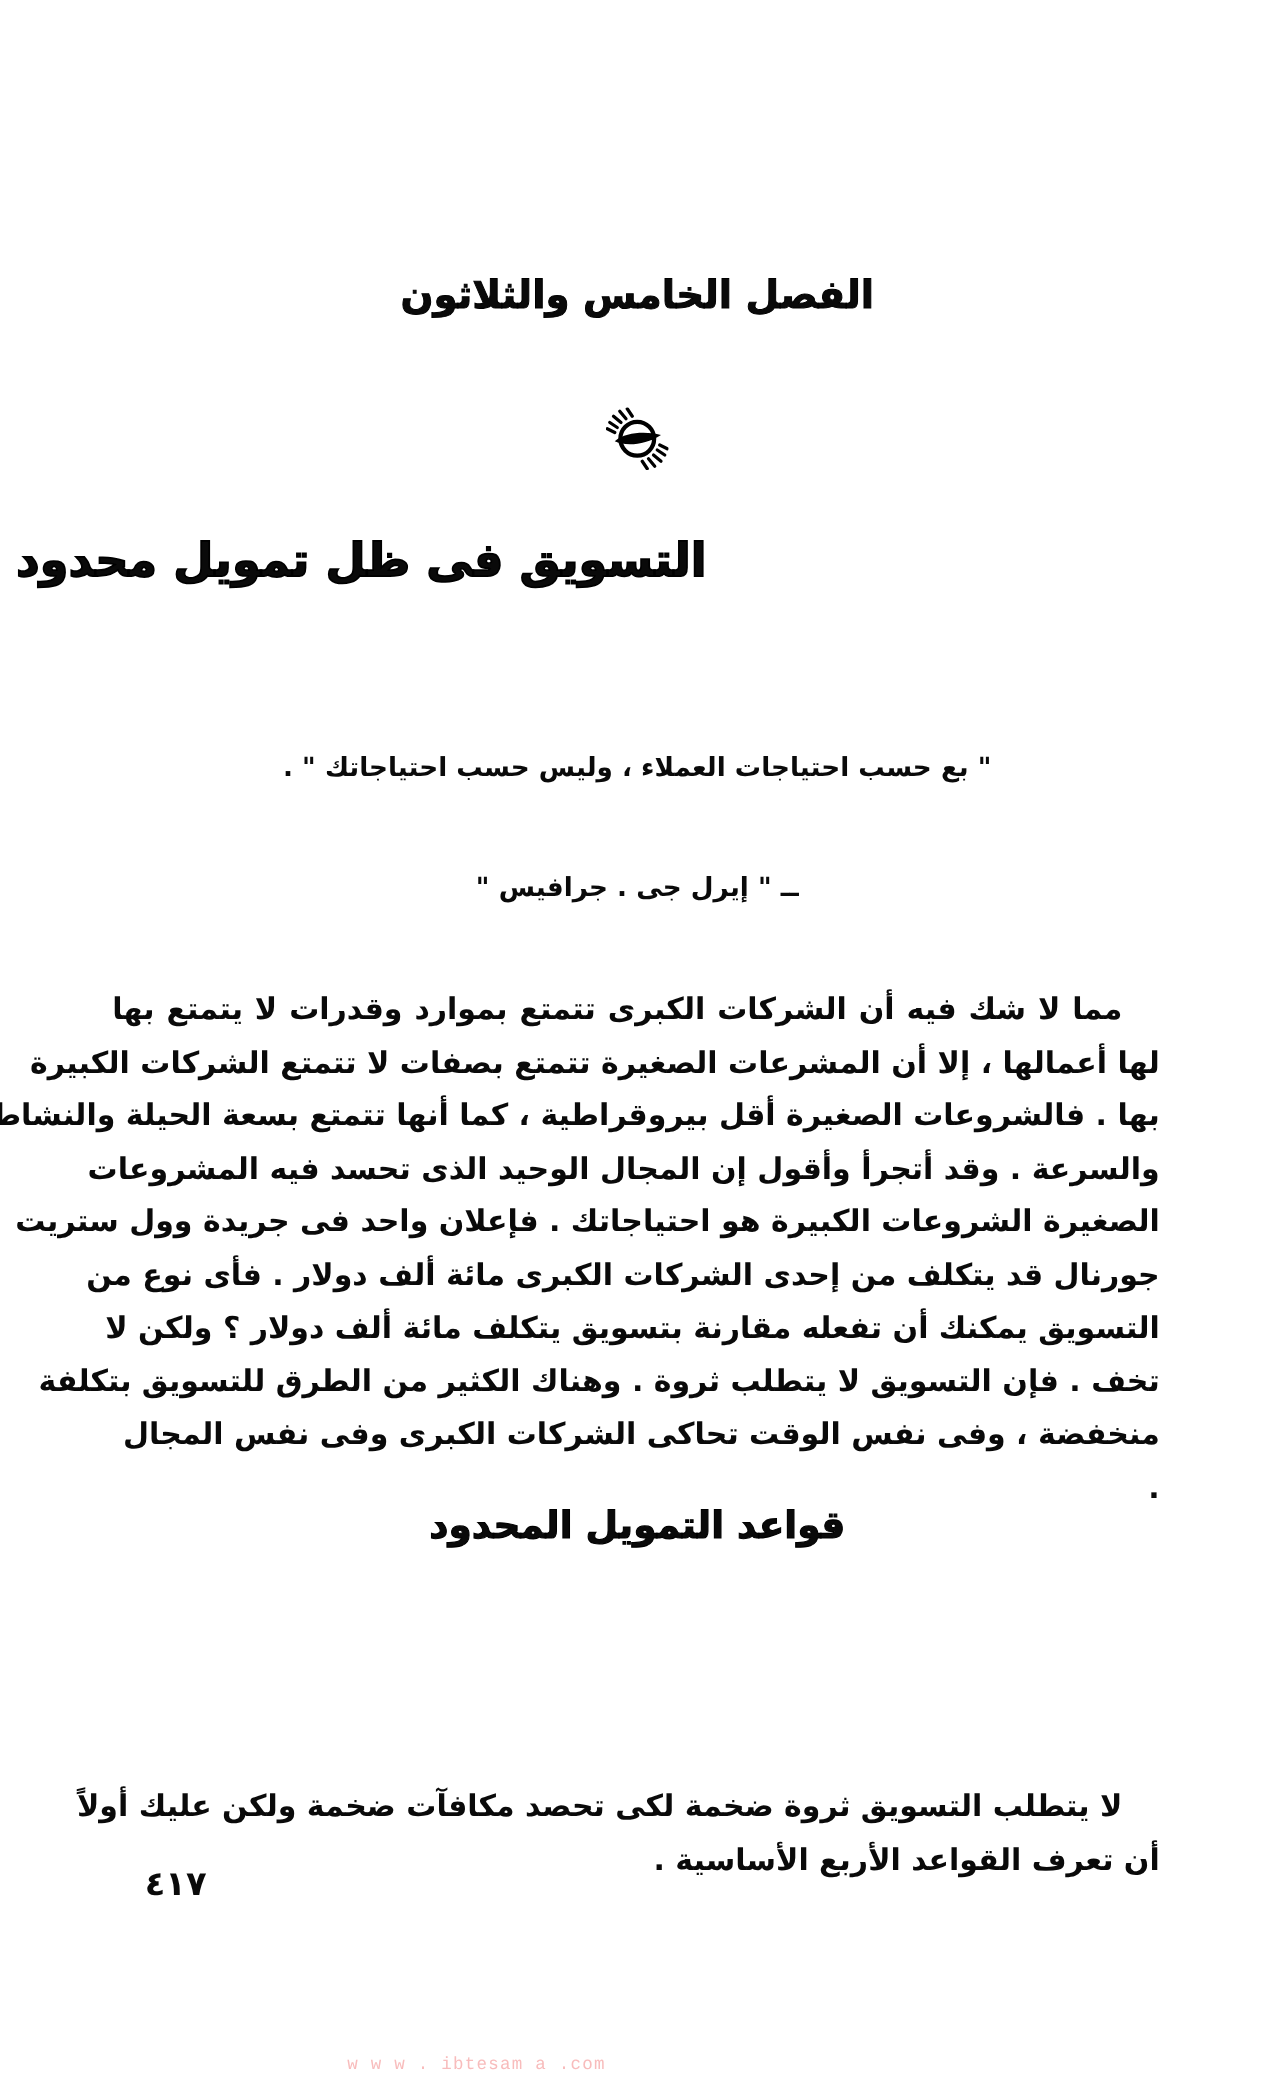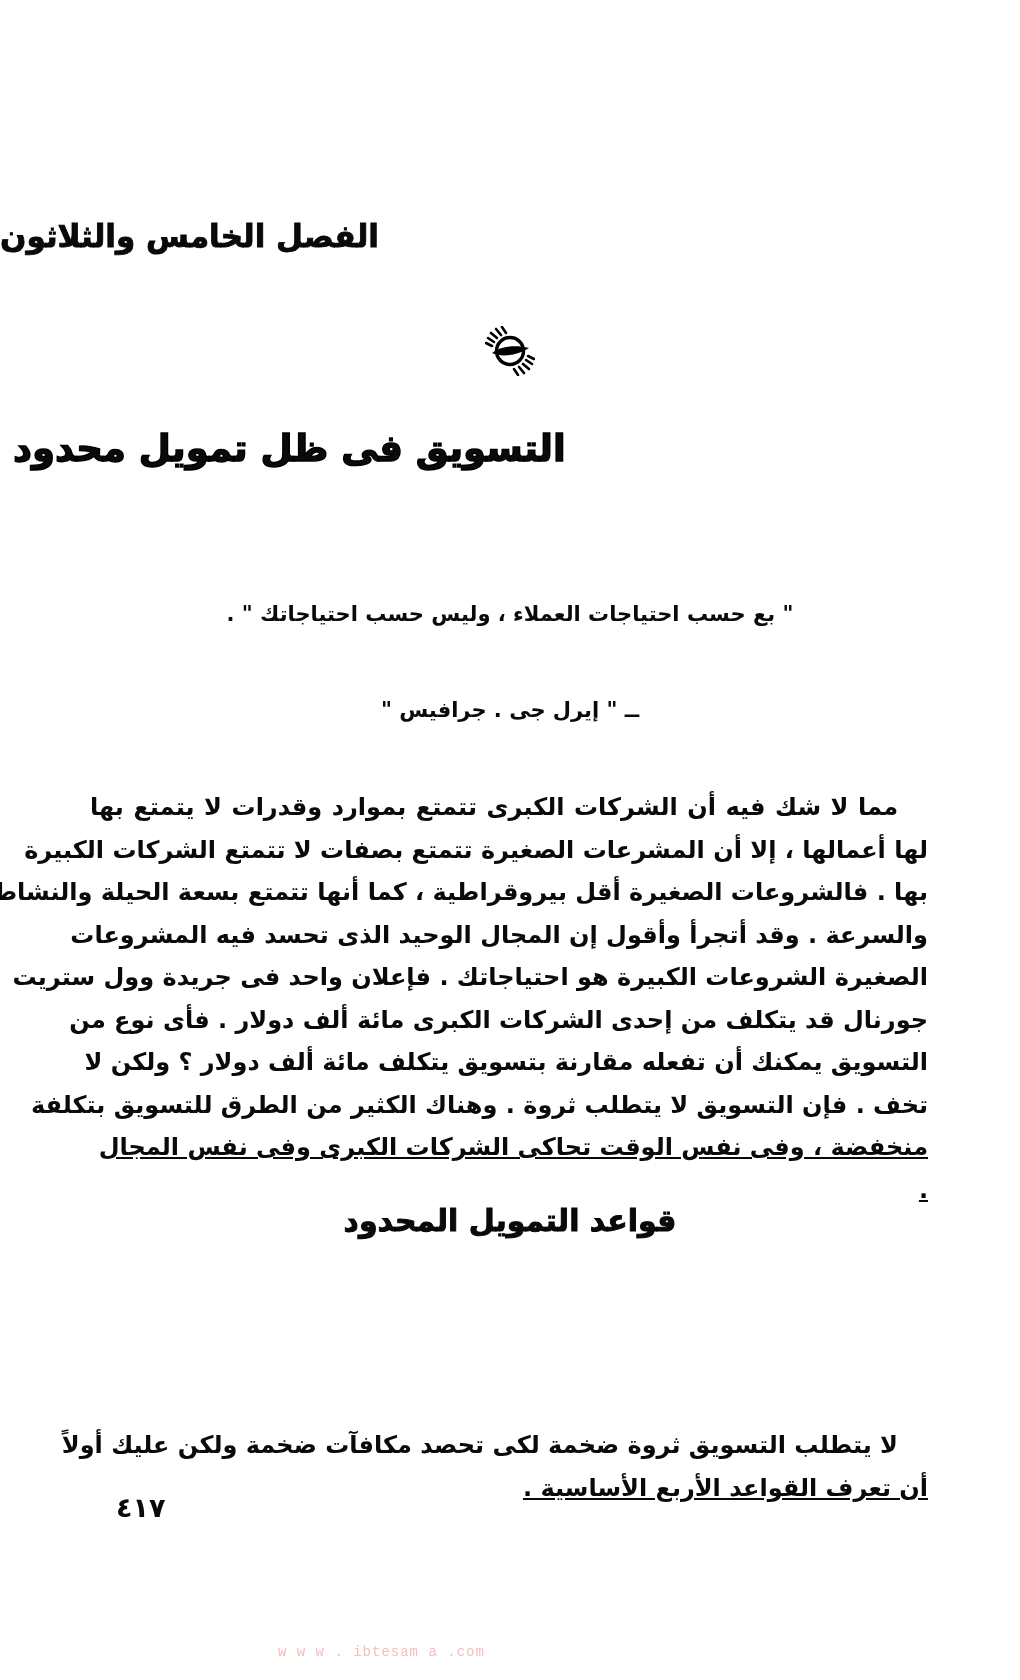--- a/index.html
+++ b/index.html
@@ -15,21 +15,21 @@
     color: #0a0a0a;
     direction: rtl;
     font-family: "DejaVu Sans", sans-serif;
     overflow: hidden;
   }
   .chapter-title {
     position: absolute;
     top: 218px;
     left: 0;
     width: 100%;
-    text-align: left;
+    text-align: center;
     font-size: 31px;
     font-weight: bold;
     -webkit-text-stroke: 0.8px #000;
     letter-spacing: 1px;
   }
   .ornament {
     position: absolute;
     top: 326px;
     left: 0;
     width: 100%;
@@ -87,21 +87,20 @@
     direction: rtl;
     text-align: justify;
     text-align-last: justify;
     white-space: nowrap;
   }
   .t-line.first-line { padding-right: 30px; }
   .t-line.last-line {
     text-align: right;
     text-align-last: right;
     white-space: normal;
-    text-decoration: underline;
   }
   .section-heading {
     position: absolute;
     top: 1203px;
     left: 0;
     width: 100%;
     margin: 0;
     text-align: center;
     font-size: 30px;
     font-weight: bold;

